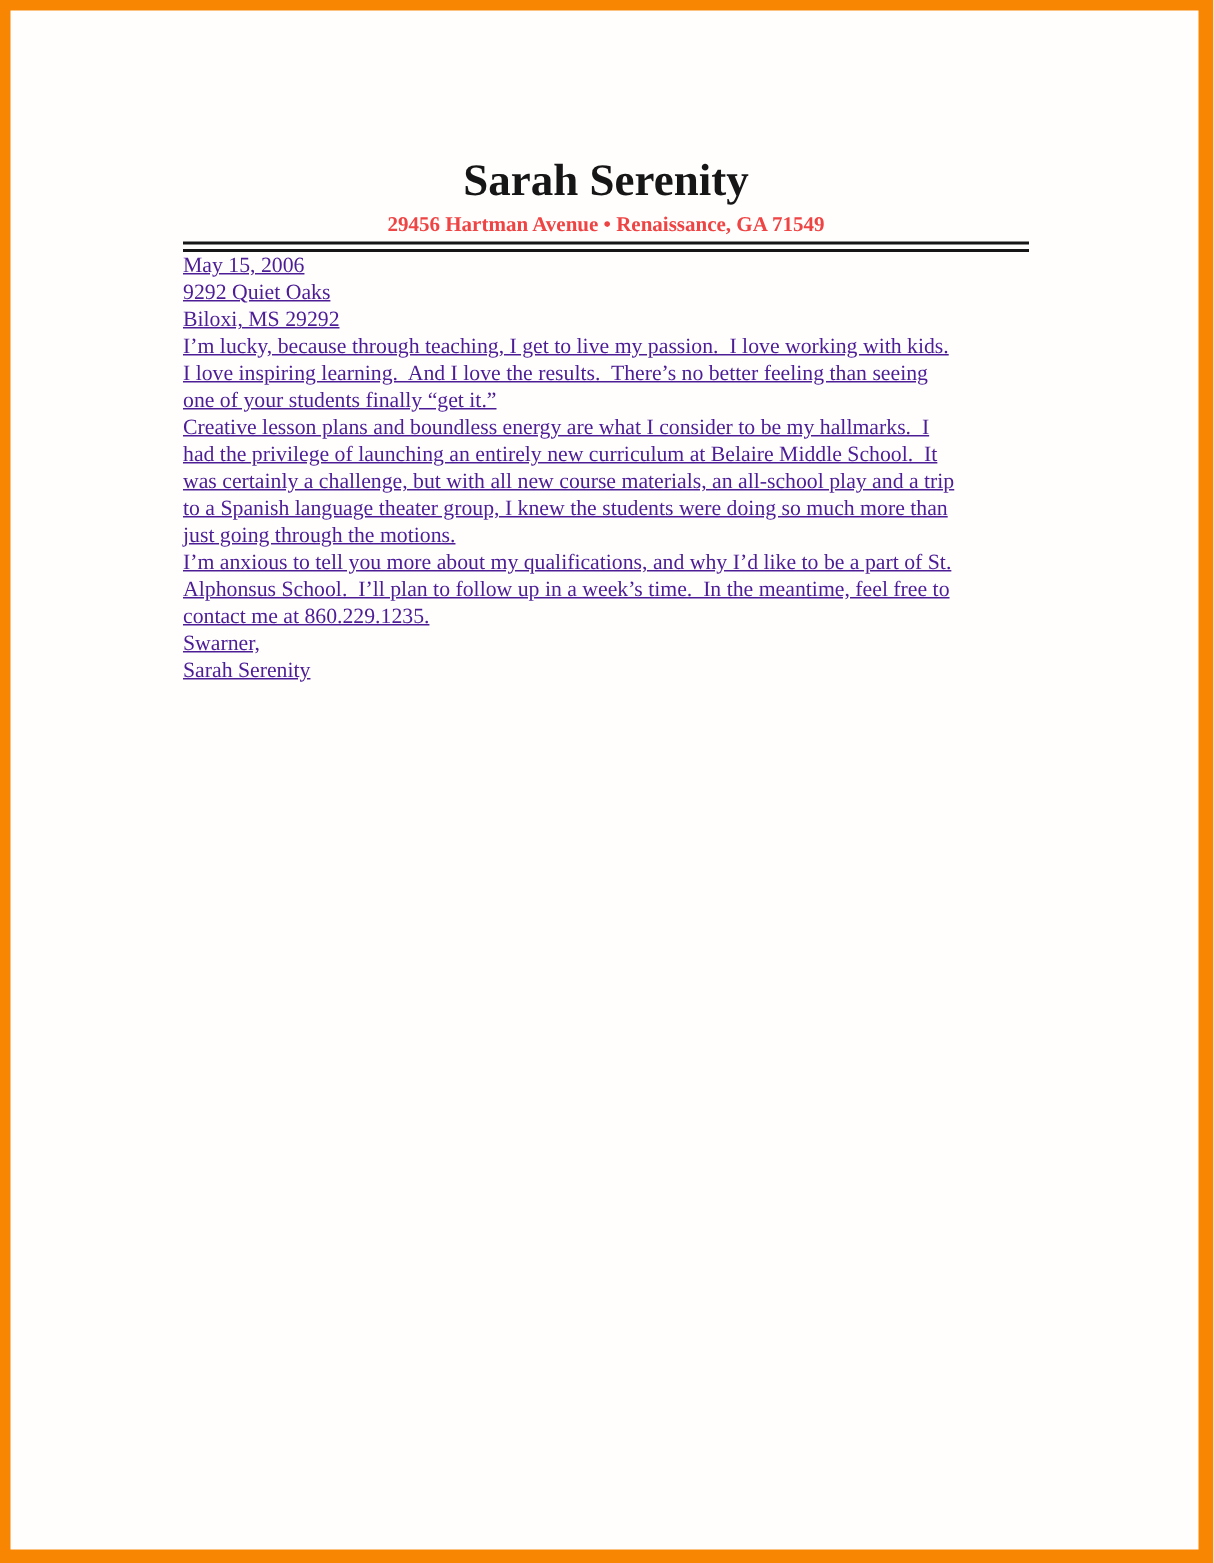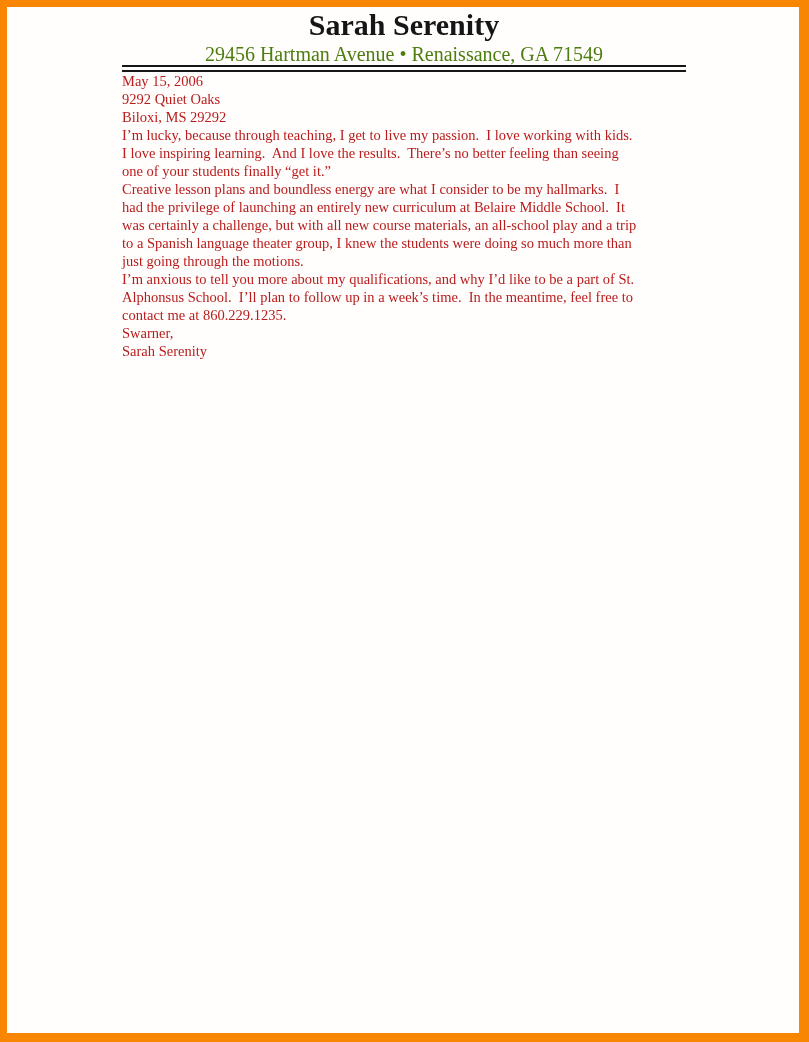--- a/index.html
+++ b/index.html
@@ -13,56 +13,58 @@
     width: 809px;
     height: 1042px;
     box-sizing: border-box;
     border-style: solid;
     border-color: #F98602;
     border-width: 7px 10px 9px 7px;
     background: #fffefd;
     overflow: hidden;
   }
   .content {
+    padding-top: 96px;
     padding-left: 115px;
     color: #1c1c1c;
   }
   .letterhead {
     width: 564px;
     text-align: center;
   }
   .letterhead h1 {
     margin: 0;
     font-size: 30px;
     line-height: 36px;
     font-weight: bold;
     color: #161616;
   }
   .letterhead .lh-line {
-    font-size: 20px;
-    font-weight: normal;
+    font-size: 14px;
+    font-weight: bold;
     line-height: 17px;
-    color: #4d7c0f;
+    color: #ef4444;
   }
   .lh-line.first { margin-top: 3px; }
   .double-rule {
     width: 564px;
     height: 3px;
     margin-top: 2px;
     border-top: 2px solid #161616;
     border-bottom: 2px solid #161616;
   }
   .body-text {
     width: 600px;
   }
   .body-text p {
     margin: 0;
     font-size: 14.5px;
     line-height: 18px;
-    color: #b91c1c;
+    color: #4c1d95;
+    text-decoration: underline;
   }
   .pre { white-space: pre-wrap; }
   .mt-44 { margin-top: 44px; }
   .mt-35 { margin-top: 35px; }
   .mt-37 { margin-top: 37px; }
   .mt-17 { margin-top: 17px; }
   .mt-14 { margin-top: 14px; }
   .mt-21 { margin-top: 21px; }
   .mt-53 { margin-top: 53px; }
 </style>

